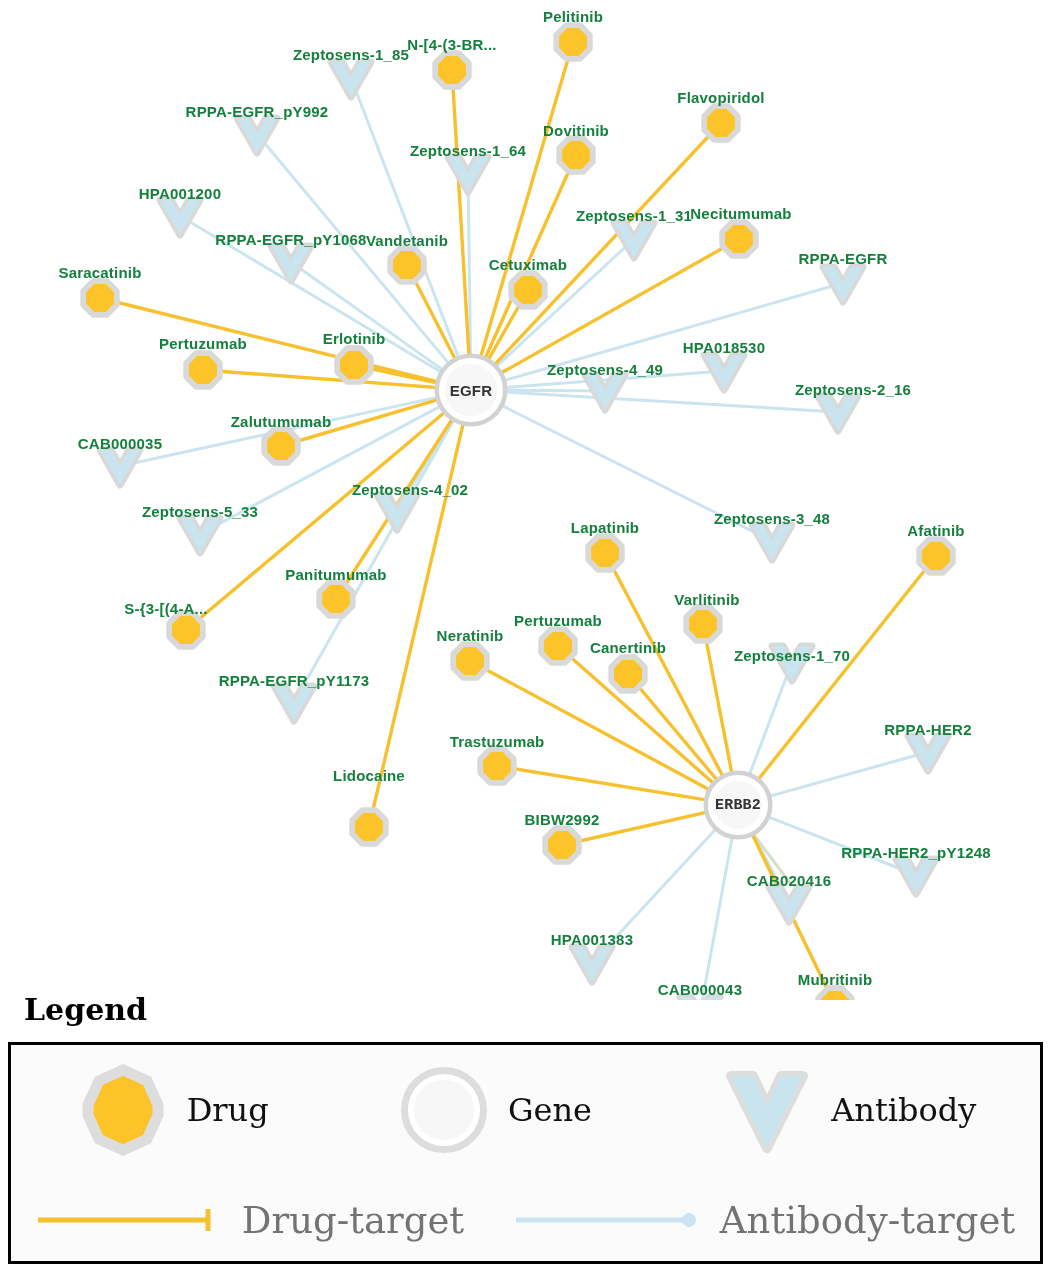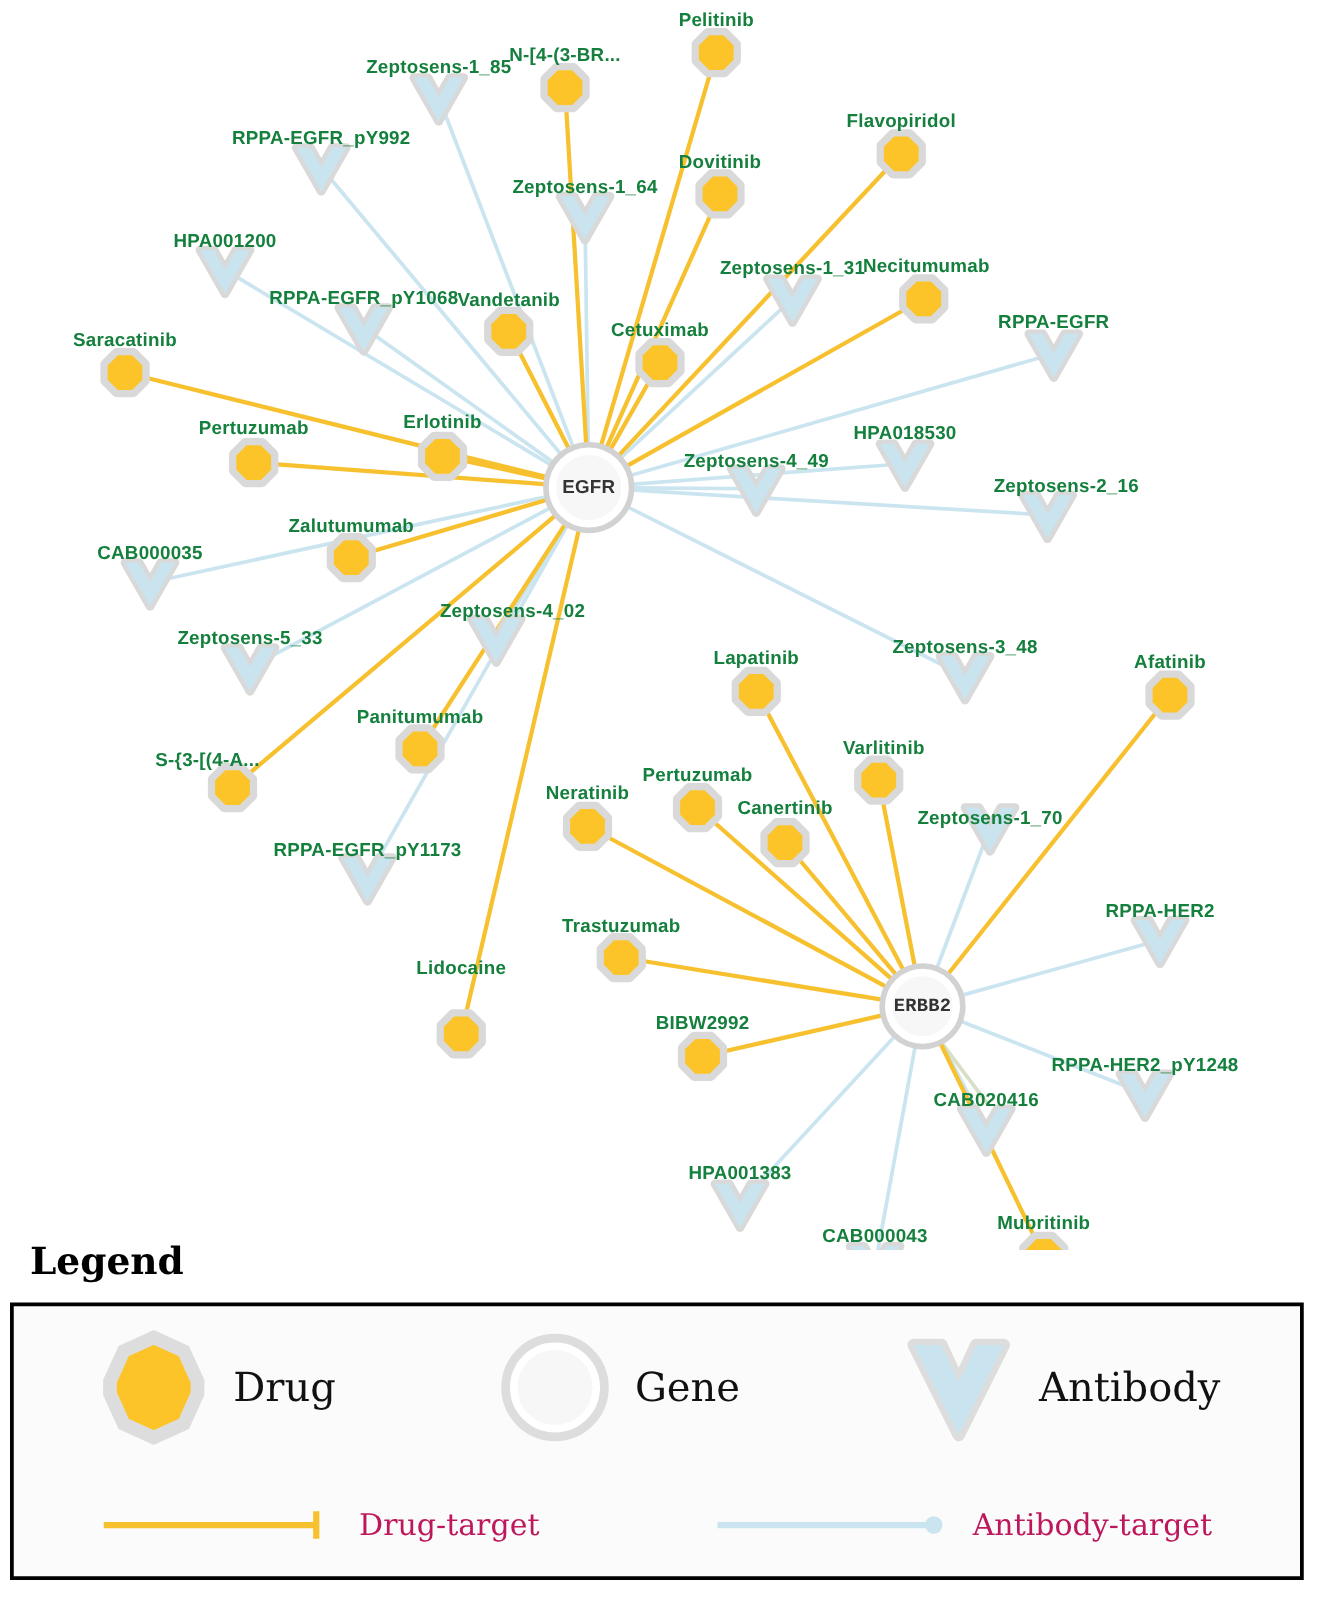--- a/index.html
+++ b/index.html
@@ -84,22 +84,22 @@
     left: 0;
     top: 130px;
     width: 100%;
     height: 90px;
     display: flex;
     align-items: center;
     justify-content: space-around;
   }
   .legend-row2 .lbl {
     font-family: "DejaVu Serif", serif;
-    font-size: 24px;
-    color: #be185d;
+    font-size: 37px;
+    color: #737373;
   }
 </style>
 </head>
 <body>
 
 <div id="network">
   <svg id="net-svg" width="1059" height="1000">
       <g>
         <line x1="351" y1="78" x2="458.07675314488074" y2="356.3995581766899" stroke="#CBE5F0" stroke-width="3" stroke-linecap="round"></line>
         <line x1="257" y1="134" x2="447.9109391314156" y2="362.37944120393644" stroke="#CBE5F0" stroke-width="3" stroke-linecap="round"></line>

